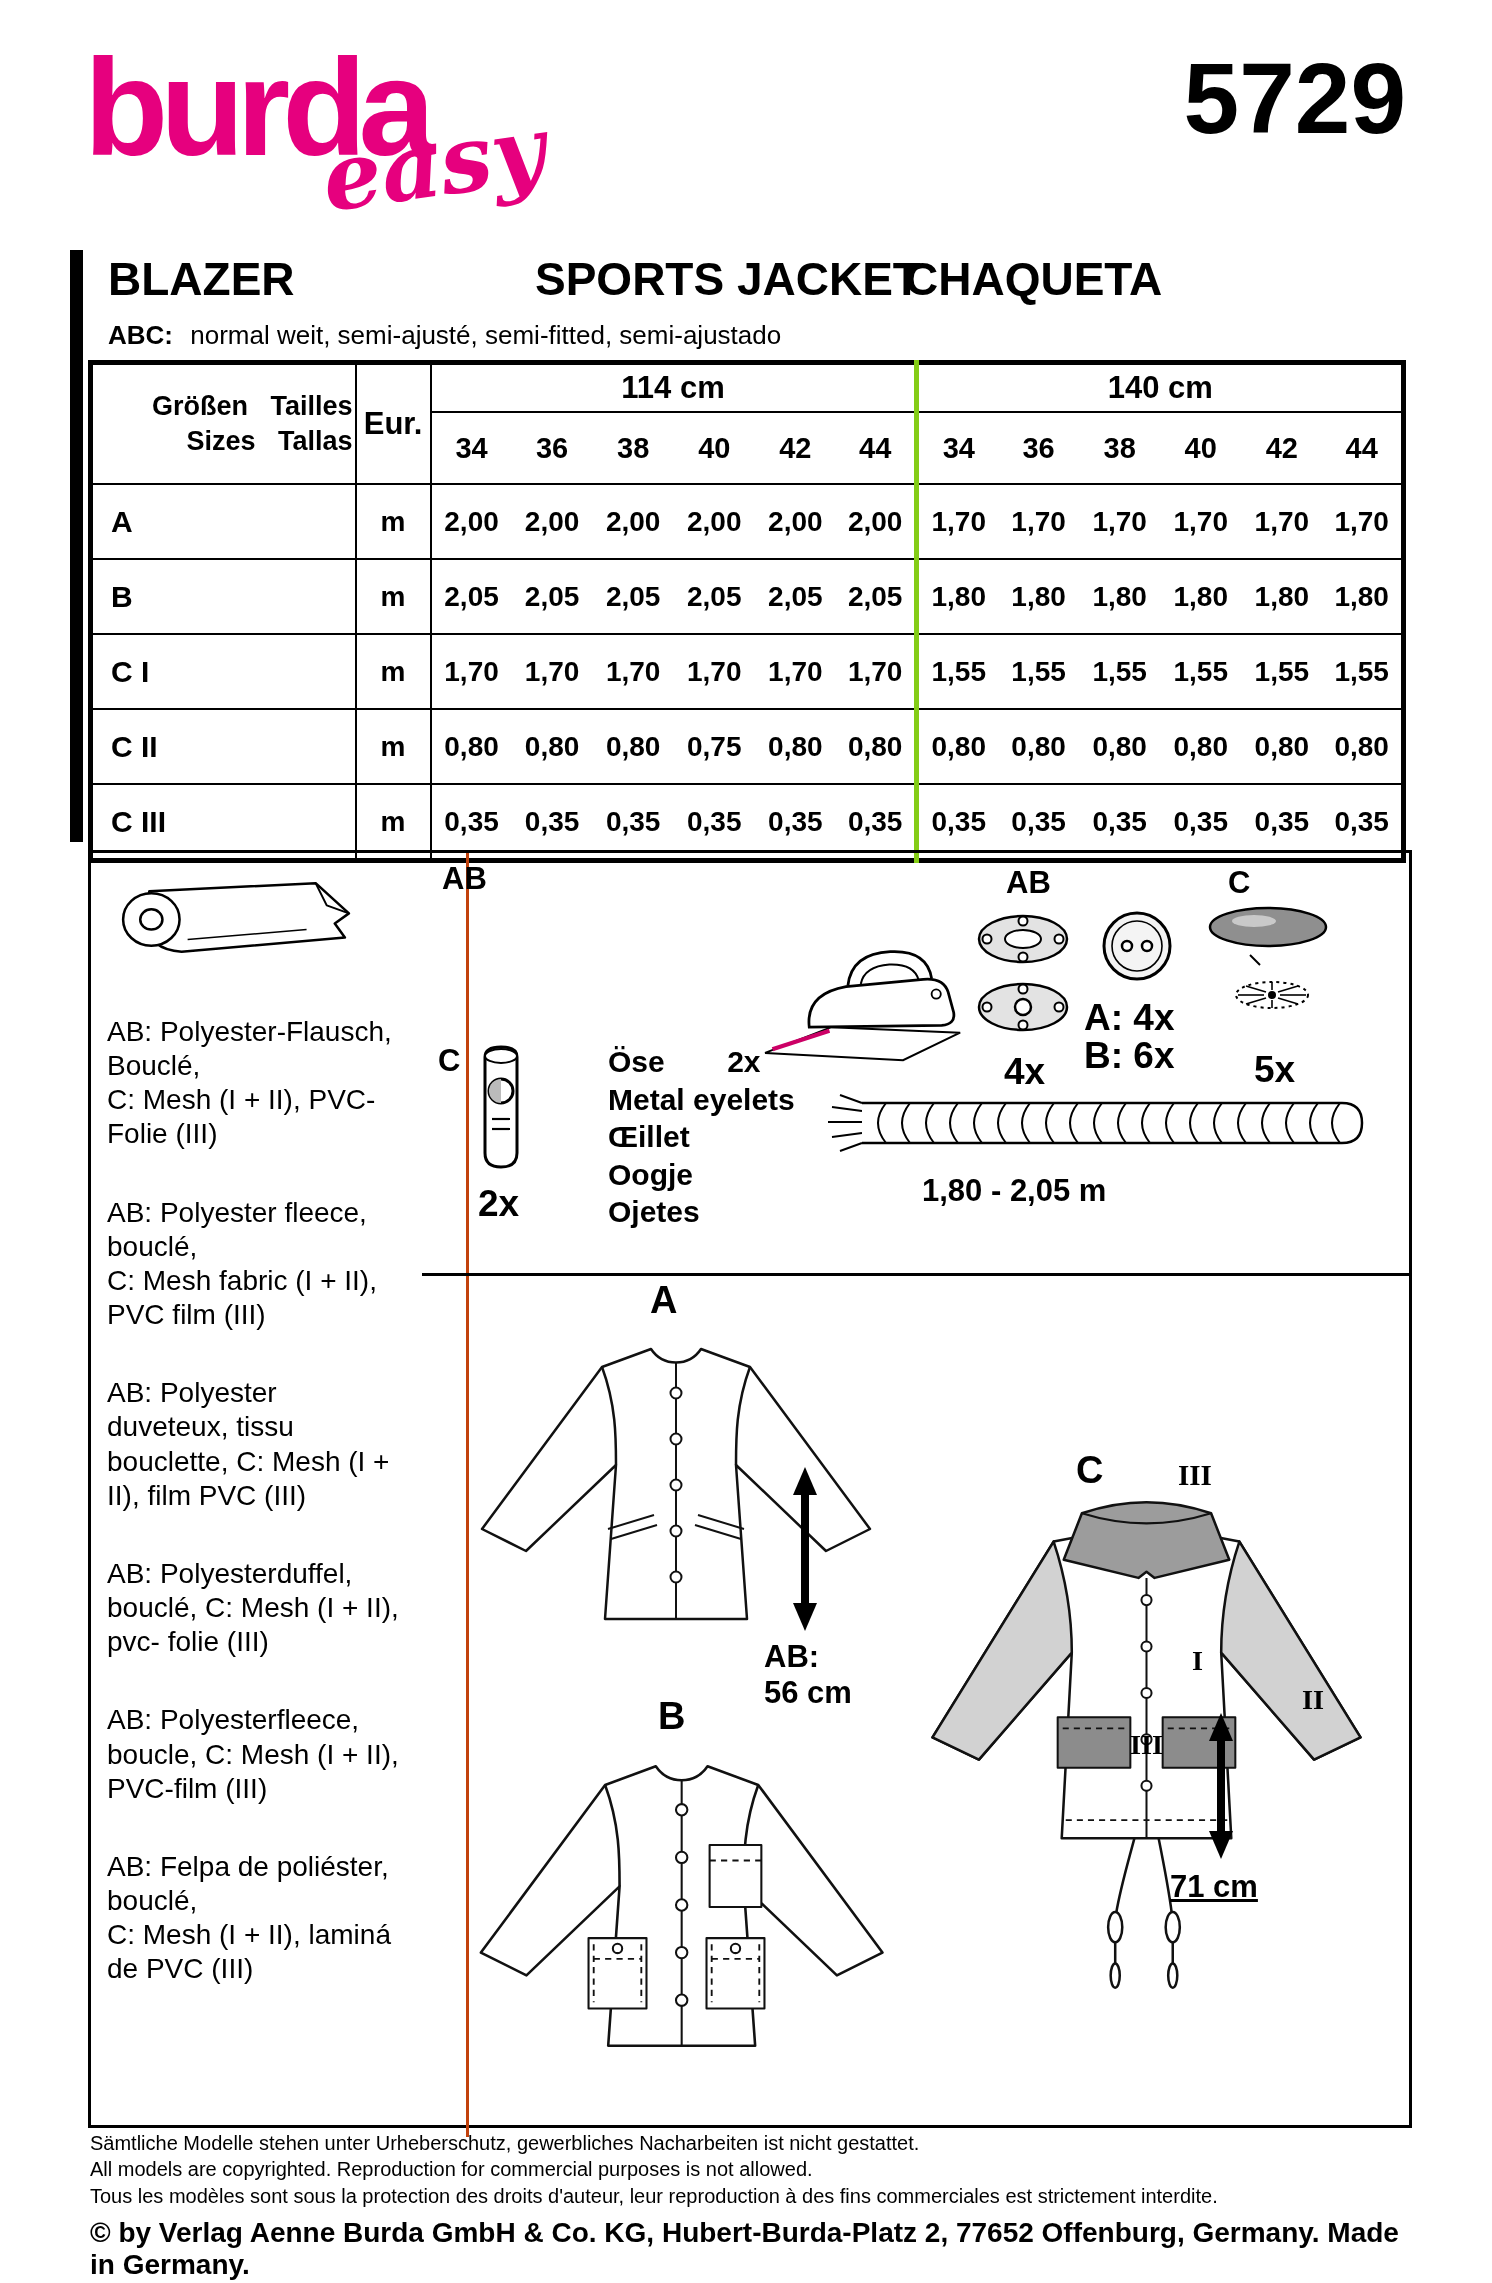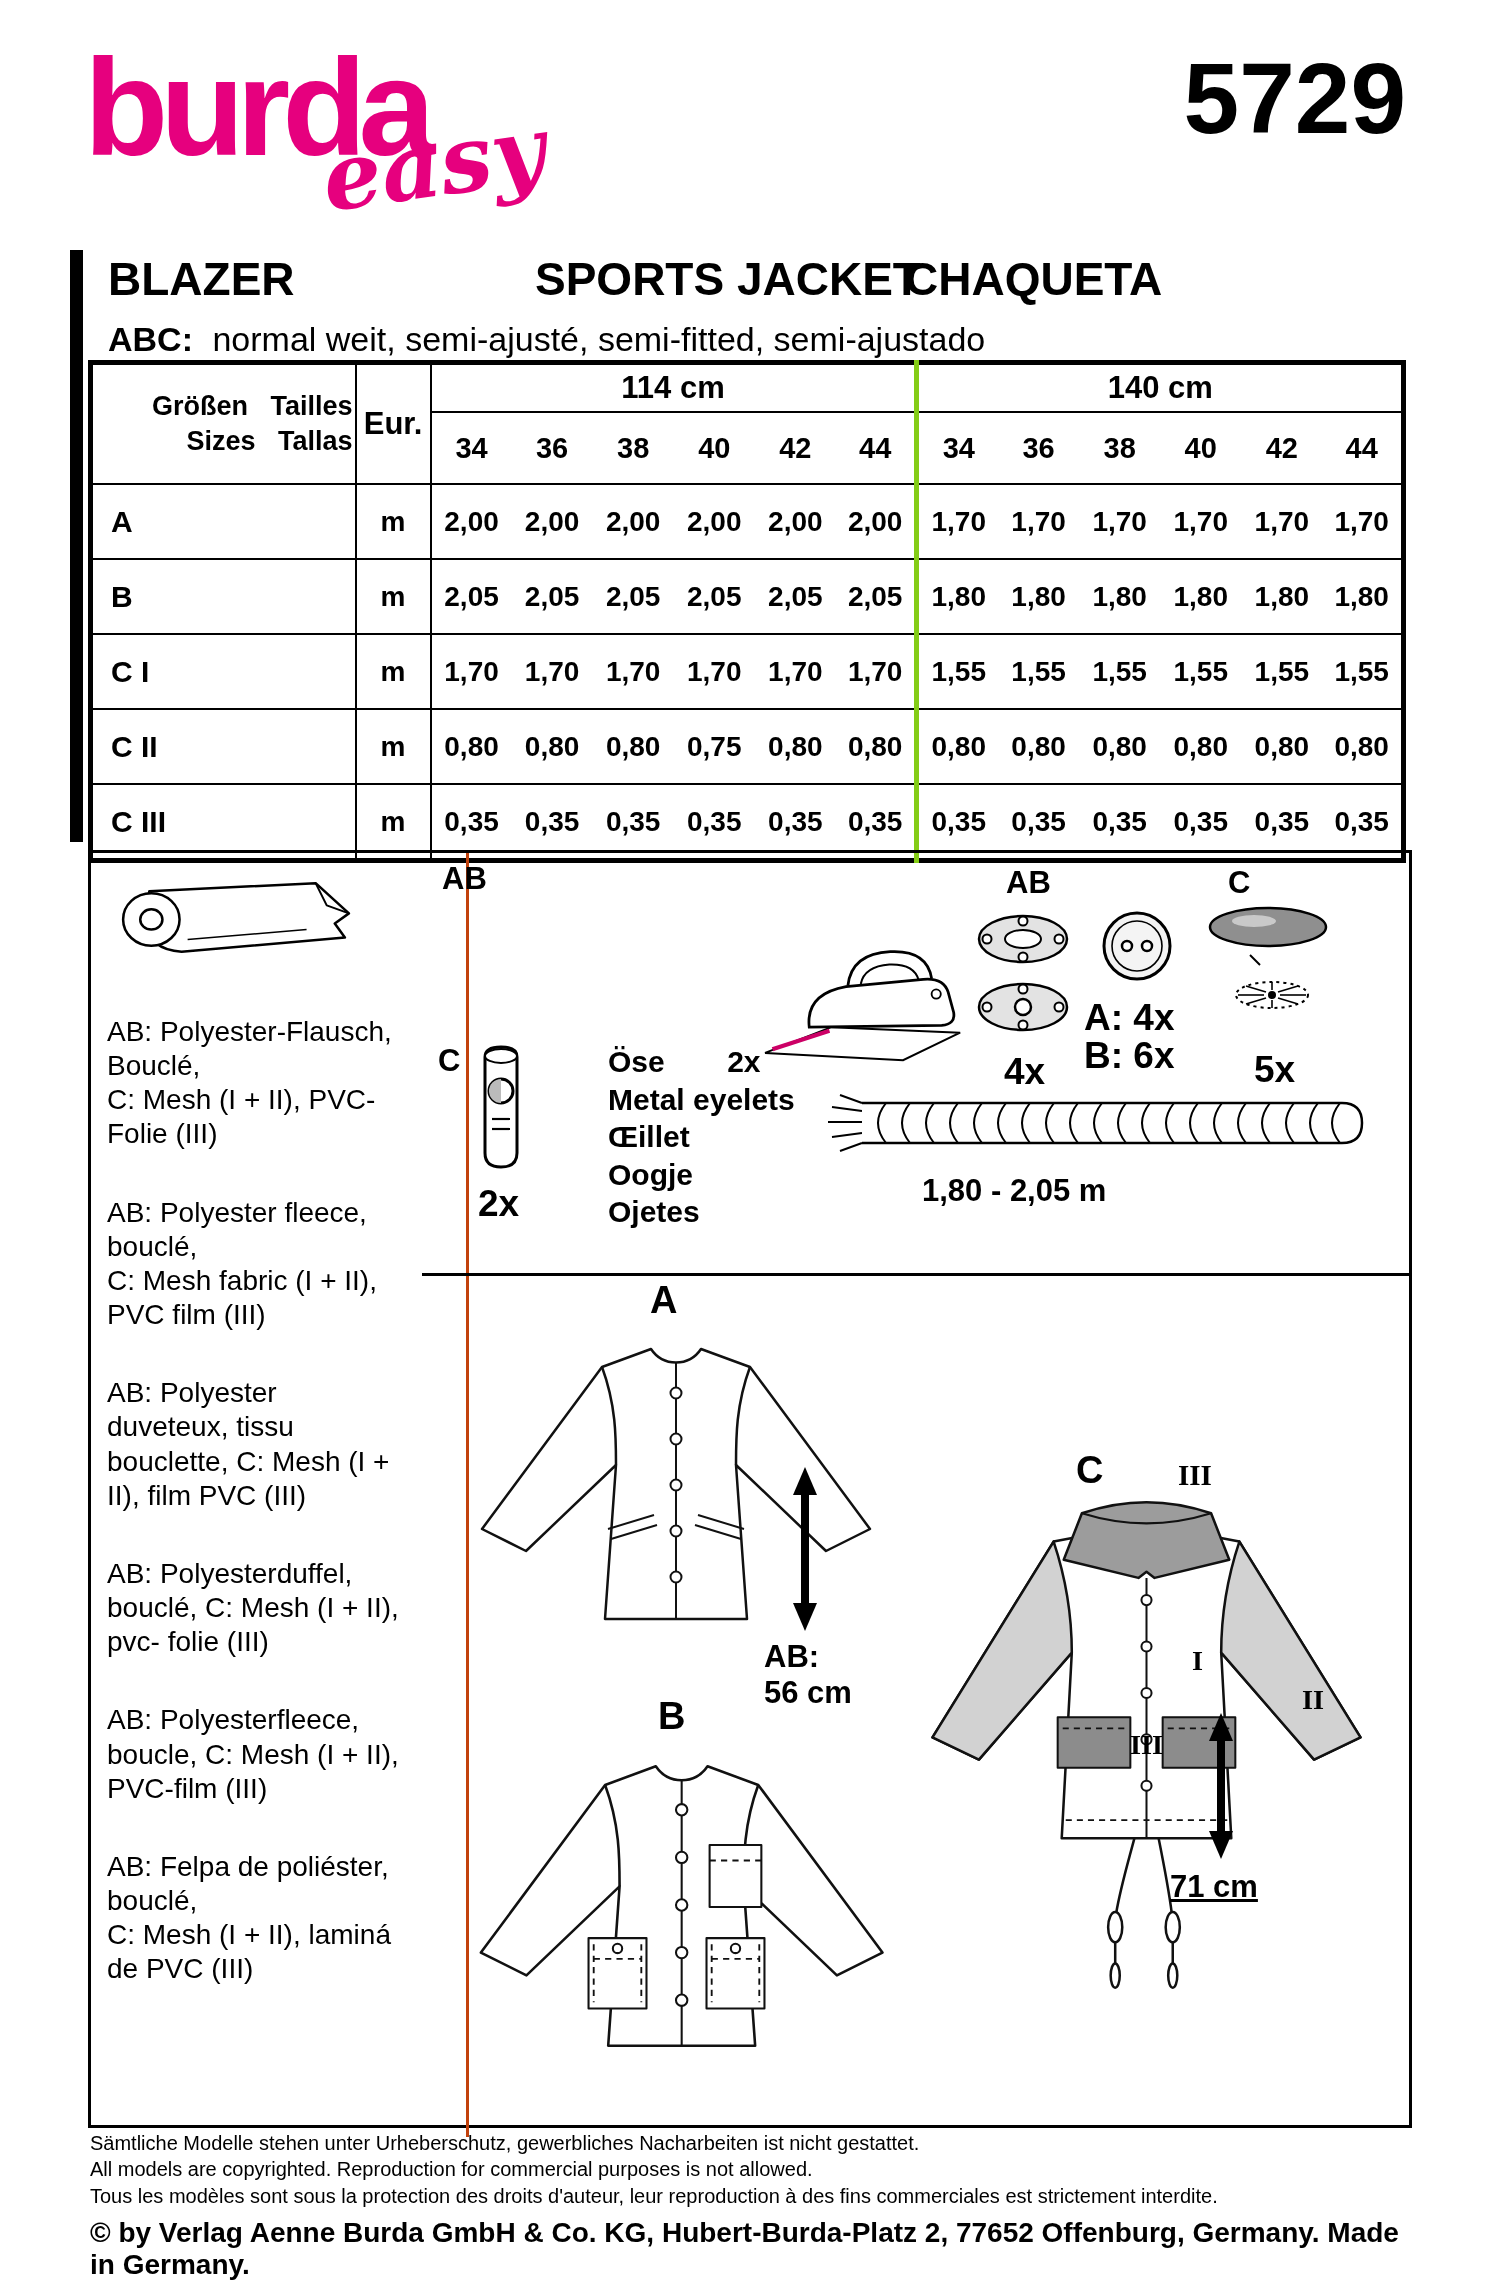--- a/index.html
+++ b/index.html
@@ -9,21 +9,21 @@
   .b{font-weight:bold;}
   .pre{white-space:pre;}
 
   
   .brand-name{left:84px;top:38px;font-size:138px;font-weight:bold;color:#e6007e;letter-spacing:-8px;line-height:1;}
   .brand-sub{left:322px;top:118px;font-size:92px;font-family:"DejaVu Serif",serif;font-style:italic;
              font-weight:bold;color:#e6007e;line-height:1;transform:rotate(-8deg);}
   .pattern-number{right:86px;top:48px;font-size:100px;font-weight:bold;line-height:1;}
   .left-bar{left:70px;top:250px;width:13px;height:592px;background:#000;}
   .title{top:256px;font-size:46px;font-weight:bold;line-height:1;}
-  .subtitle{left:108px;top:320px;font-size:34px;}
+  .subtitle{left:108px;top:320px;font-size:26px;}
 
   
   .fab-table{position:absolute;left:88px;top:360px;width:1318px;border-collapse:collapse;table-layout:fixed;
              text-align:center;font-weight:bold;border:5px solid #000;}
   .fab-table td{border-top:2px solid #000;font-size:28px;padding:0 2px;}
   .r-cm td{height:46px;font-size:31px;}
   .size-row td{height:70px;font-size:29px;}
   .data-row td{height:73px;}
   .fab-table .c-label{text-align:right;padding-left:16px;font-size:27px;line-height:1.3;}
   .fab-table .c-rowlabel{text-align:left;padding-left:18px;font-size:30px;}

